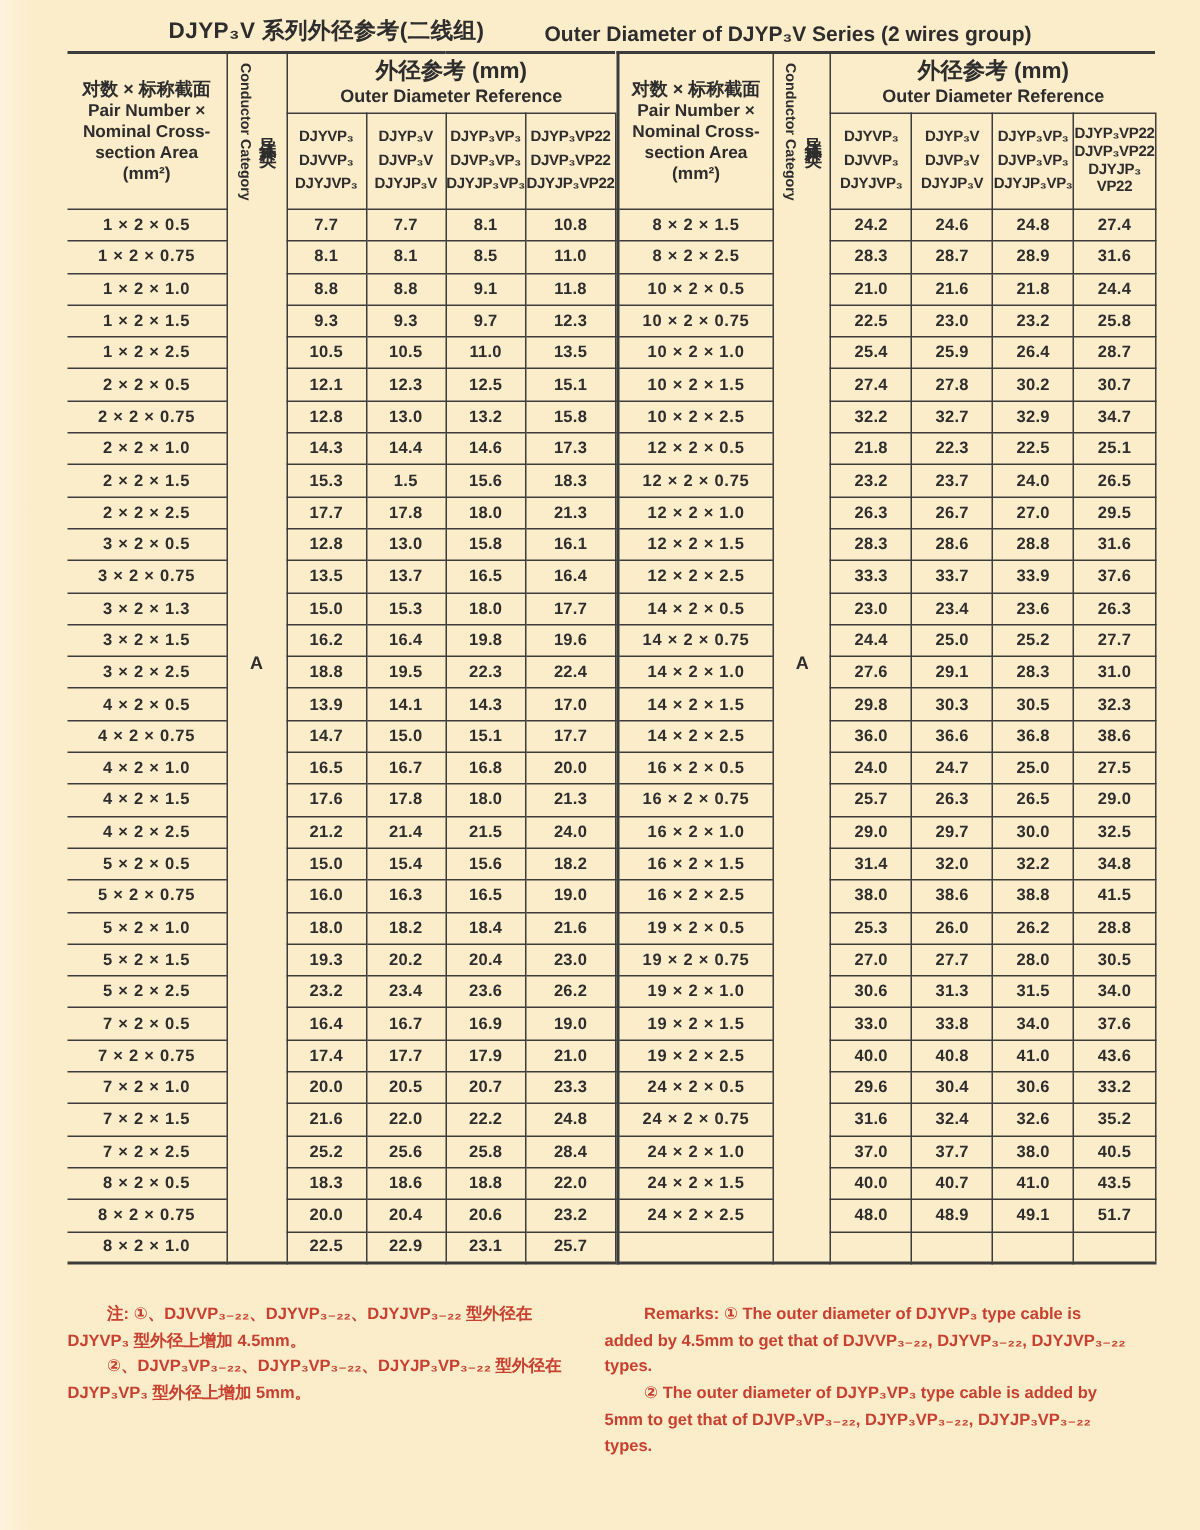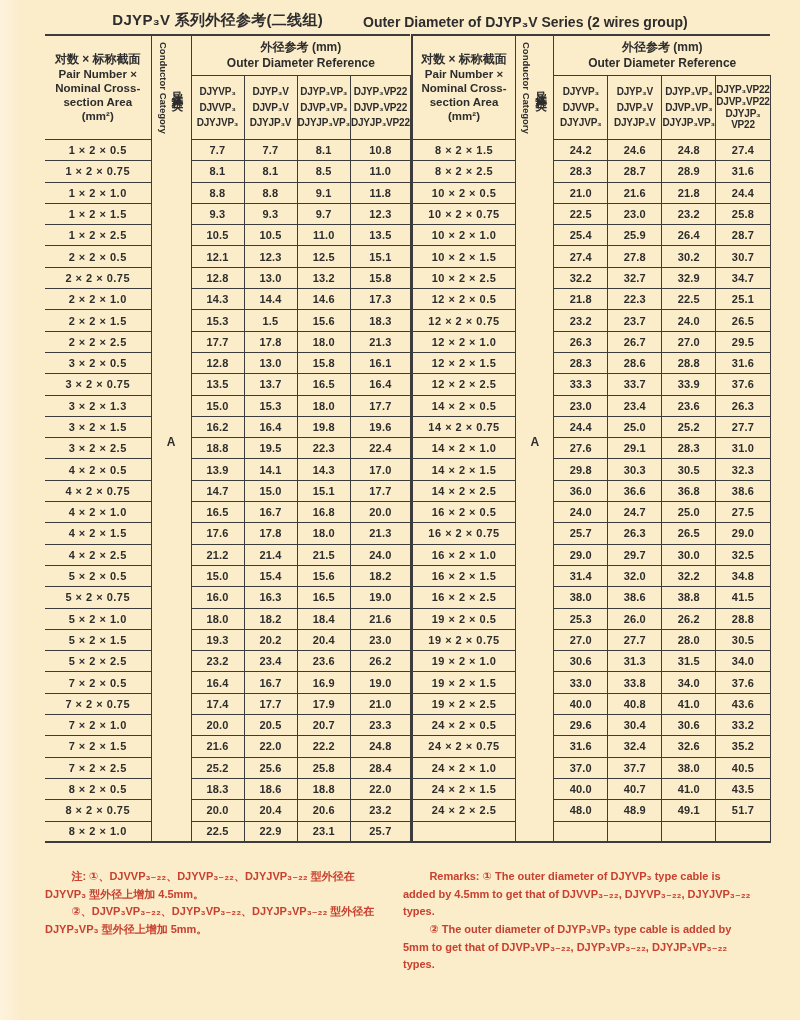--- a/index.html
+++ b/index.html
@@ -30,21 +30,21 @@
     font-size:11.5px;line-height:1.22;height:102px;
   }
   .label-hd .zh{font-size:12px;}
   .cond-hd{border-right:1px solid var(--line);}
   .cond-hd .wrap{display:flex;align-items:center;justify-content:center;gap:1px;height:100%;}
   .cond-en{writing-mode:vertical-rl;font-size:9.5px;font-weight:bold;}
   .cond-zh{writing-mode:vertical-rl;text-orientation:upright;font-size:11.5px;letter-spacing:3px;font-weight:bold;}
   .group-hd{
     border-bottom:1px solid var(--line);height:39px;line-height:1.3;
   }
-  .group-zh{font-size:12px;}
+  .group-zh{font-size:15px;}
   .group-en{font-size:12px;font-weight:bold;}
   .model-hd{
     border:1px solid var(--line);height:63px;font-size:10px;line-height:1.55;
     letter-spacing:-0.2px;white-space:nowrap;
   }
   .model-hd.lines-4{line-height:1.18;font-size:10px;}
   
   tbody tr{height:21.3px;}
   .label-td{
     border-bottom:1px solid var(--line);border-right:1px solid var(--line);

